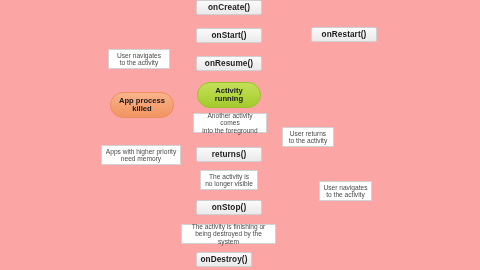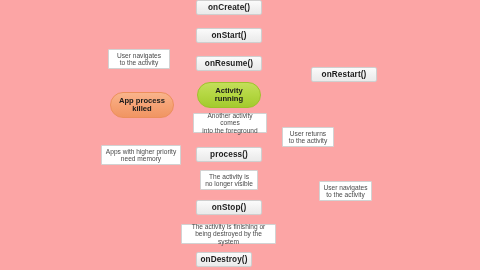--- a/index.html
+++ b/index.html
@@ -77,42 +77,42 @@
   <div class="node callback" style="left:196px; top:28px; width:66px; height:15px;">onStart()</div>
 
   <div class="node callback" style="left:196px; top:56px; width:66px; height:15px;">onResume()</div>
 
   <div class="node pill pill-running" style="left:197px; top:82px; width:64px; height:26px;">Activity
 running</div>
 
   <div class="node note" style="left:193px; top:113px; width:74px; height:20px;">Another activity comes
 into the foreground</div>
 
-  <div class="node callback" style="left:196px; top:147px; width:66px; height:15px;">process()</div>
+  <div class="node callback" style="left:196px; top:147px; width:66px; height:15px;">returns()</div>
 
   <div class="node note" style="left:200px; top:170px; width:58px; height:20px;">The activity is
 no longer visible</div>
 
   <div class="node callback" style="left:196px; top:200px; width:66px; height:15px;text-align:center;">onStop()</div>
 
   <div class="node note" style="left:181px; top:224px; width:95px; height:20px;">The activity is finishing or
 being destroyed by the system</div>
 
   <div class="node callback" style="left:196px; top:252px; width:56px; height:15px;">onDestroy()</div>
 
   <div class="node note" style="left:108px; top:49px; width:62px; height:20px;">User navigates
 to the activity</div>
 
   <div class="node pill pill-killed" style="left:110px; top:92px; width:64px; height:26px;">App process
 killed</div>
 
   <div class="node note" style="left:101px; top:145px; width:80px; height:20px;">Apps with higher priority
 need memory</div>
 
-  <div class="node callback" style="left:311px; top:27px; width:66px; height:15px;margin-top:40px;">onRestart()</div>
+  <div class="node callback" style="left:311px; top:27px; width:66px; height:15px;">onRestart()</div>
 
   <div class="node note" style="left:282px; top:127px; width:52px; height:20px;">User returns
 to the activity</div>
 
   <div class="node note" style="left:319px; top:181px; width:53px; height:20px;">User navigates
 to the activity</div>
 
 </div>
 
 </body></html>

